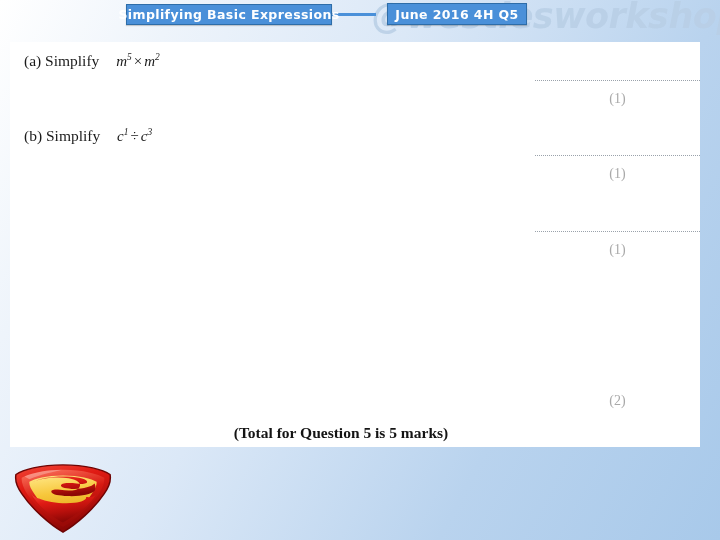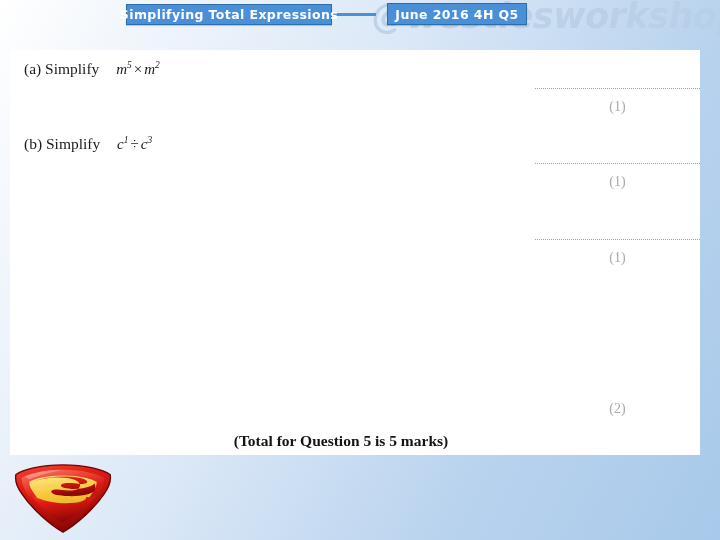--- a/index.html
+++ b/index.html
@@ -71,21 +71,20 @@
     background: #4a90d9;
   }
 
   
   #question-panel {
     position: absolute;
     left: 10px; top: 42px;
     width: 690px; height: 405px;
     background: #ffffff;
     z-index: 2;
-    margin-top: 8px;
   }
 
   .qpart {
     position: absolute;
     white-space: nowrap;
     font-family: "Liberation Serif", serif;
     color: #1b1b1b;
     font-size: 15.5px;
   }
   .qlabel { font-weight: normal; }
@@ -160,21 +159,21 @@
     z-index: 4;
   }
 </style>
 </head>
 <body>
 
 <div id="watermark">@westiesworkshop</div>
 
 <div id="header-banner">
   <div id="header-connector"></div>
-  <div class="hdr-box" id="topic-box">Simplifying Total Expressions</div>
+  <div class="hdr-box" id="topic-box">Simplifying Basic Expressions</div>
   <div class="hdr-box" id="paper-box">June 2016 4H Q5</div>
 </div>
 
 <div id="question-panel">
 
   <div class="qpart" id="part-a">
     <span class="qlabel">(a)</span>
     <span class="qstem">Simplify</span>
     <span class="qmath"><i>m</i><sup>5</sup><span class="op">×</span><i>m</i><sup>2</sup></span>
   </div>

